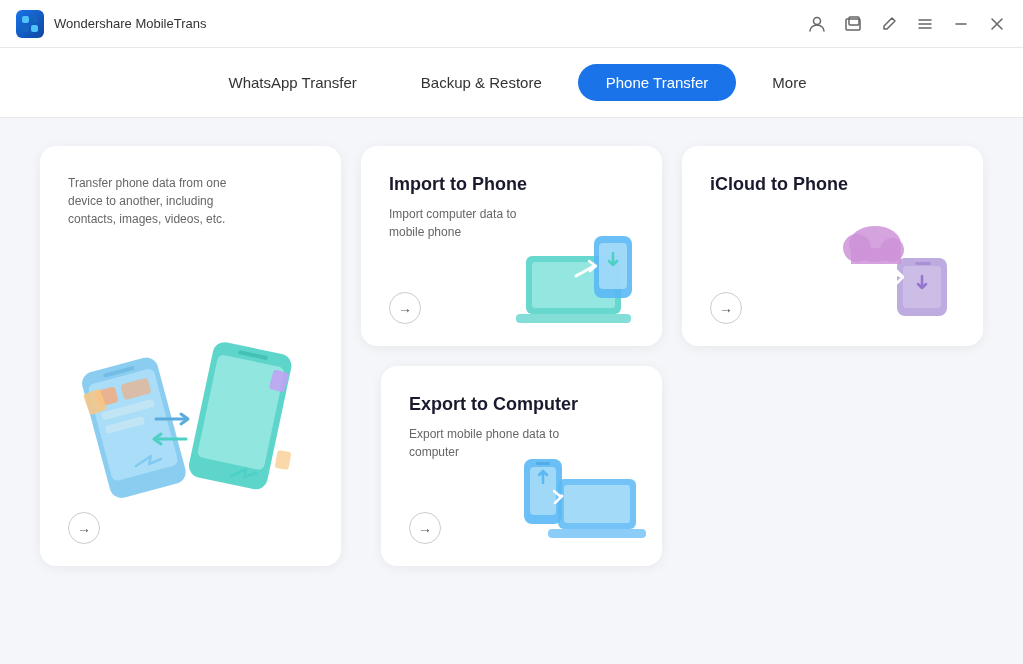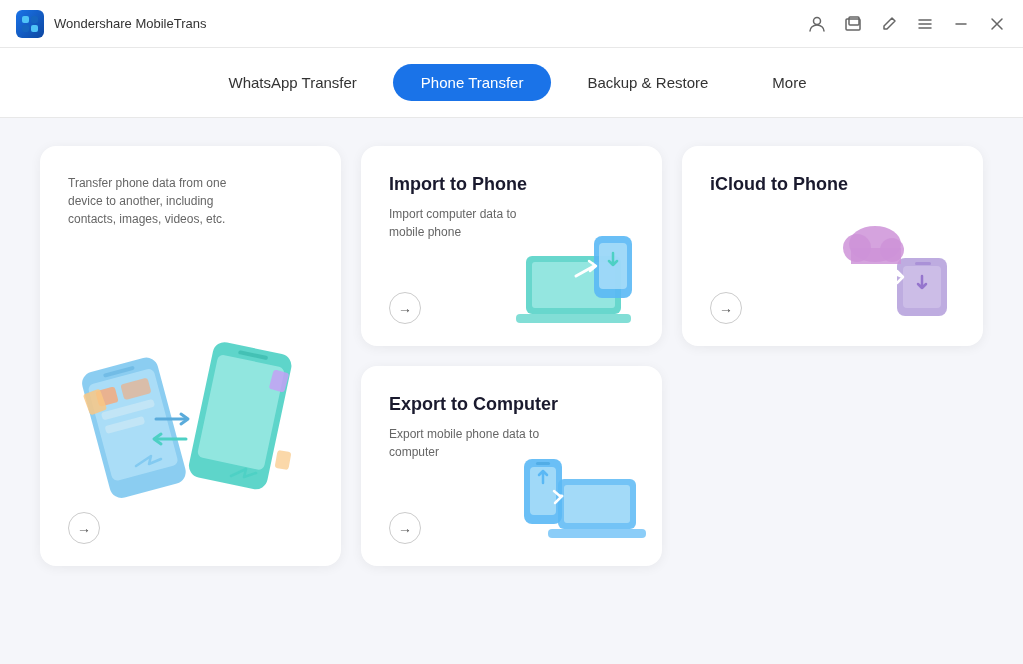--- a/index.html
+++ b/index.html
@@ -211,22 +211,22 @@
     <button class="title-bar-btn close">
       <svg width="16" height="16" viewBox="0 0 16 16" fill="none">
         <path d="M3 3l10 10M13 3L3 13" stroke="#666" stroke-width="1.5" stroke-linecap="round"></path>
       </svg>
     </button>
   </div>
 </div>
 
 <div class="nav-bar">
   <button class="nav-tab">WhatsApp Transfer</button>
+  <button class="nav-tab">Backup &amp; Restore</button>
   <button class="nav-tab active">Phone Transfer</button>
-  <button class="nav-tab">Backup &amp; Restore</button>
   <button class="nav-tab">More</button>
 </div>
 
 <div class="main-content">
   <div class="cards-grid">
 
     <div class="card large">
       <div class="card-desc">Transfer phone data from one device to another, including contacts, images, videos, etc.</div>
 
       <div style="position:absolute; bottom:55px; left:20px; right:20px; display:flex; justify-content:center; align-items:flex-end;">
@@ -312,21 +312,21 @@
           <path d="M52 55 L64 60" stroke="white" stroke-width="3" stroke-linecap="round"></path>
           <path d="M60 55 L66 61 L60 67" stroke="white" stroke-width="2.5" stroke-linecap="round" stroke-linejoin="round" fill="none"></path>
 
           <path d="M85 60 L85 72 M81 68 L85 72 L89 68" stroke="#9575cd" stroke-width="2.5" stroke-linecap="round" stroke-linejoin="round"></path>
         </svg>
       </div>
 
       <div class="card-arrow">→</div>
     </div>
 
-    <div class="card" style="grid-column: 2;">
+    <div class="card" style="grid-column: 2; margin-left: 20px;">
       <div class="card-title">Export to Computer</div>
       <div class="card-desc">Export mobile phone data to computer</div>
 
       <div class="card-illustration">
         <svg width="130" height="105" viewBox="0 0 130 105" fill="none" xmlns="http://www.w3.org/2000/svg">
 
           <rect x="8" y="18" width="38" height="65" rx="8" fill="#5ab8f5" opacity="0.9"></rect>
           <rect x="14" y="26" width="26" height="48" rx="4" fill="#b8e4f9" opacity="0.7"></rect>
           <rect x="20" y="21" width="14" height="3" rx="1.5" fill="#3a9bd5" opacity="0.5"></rect>
 

